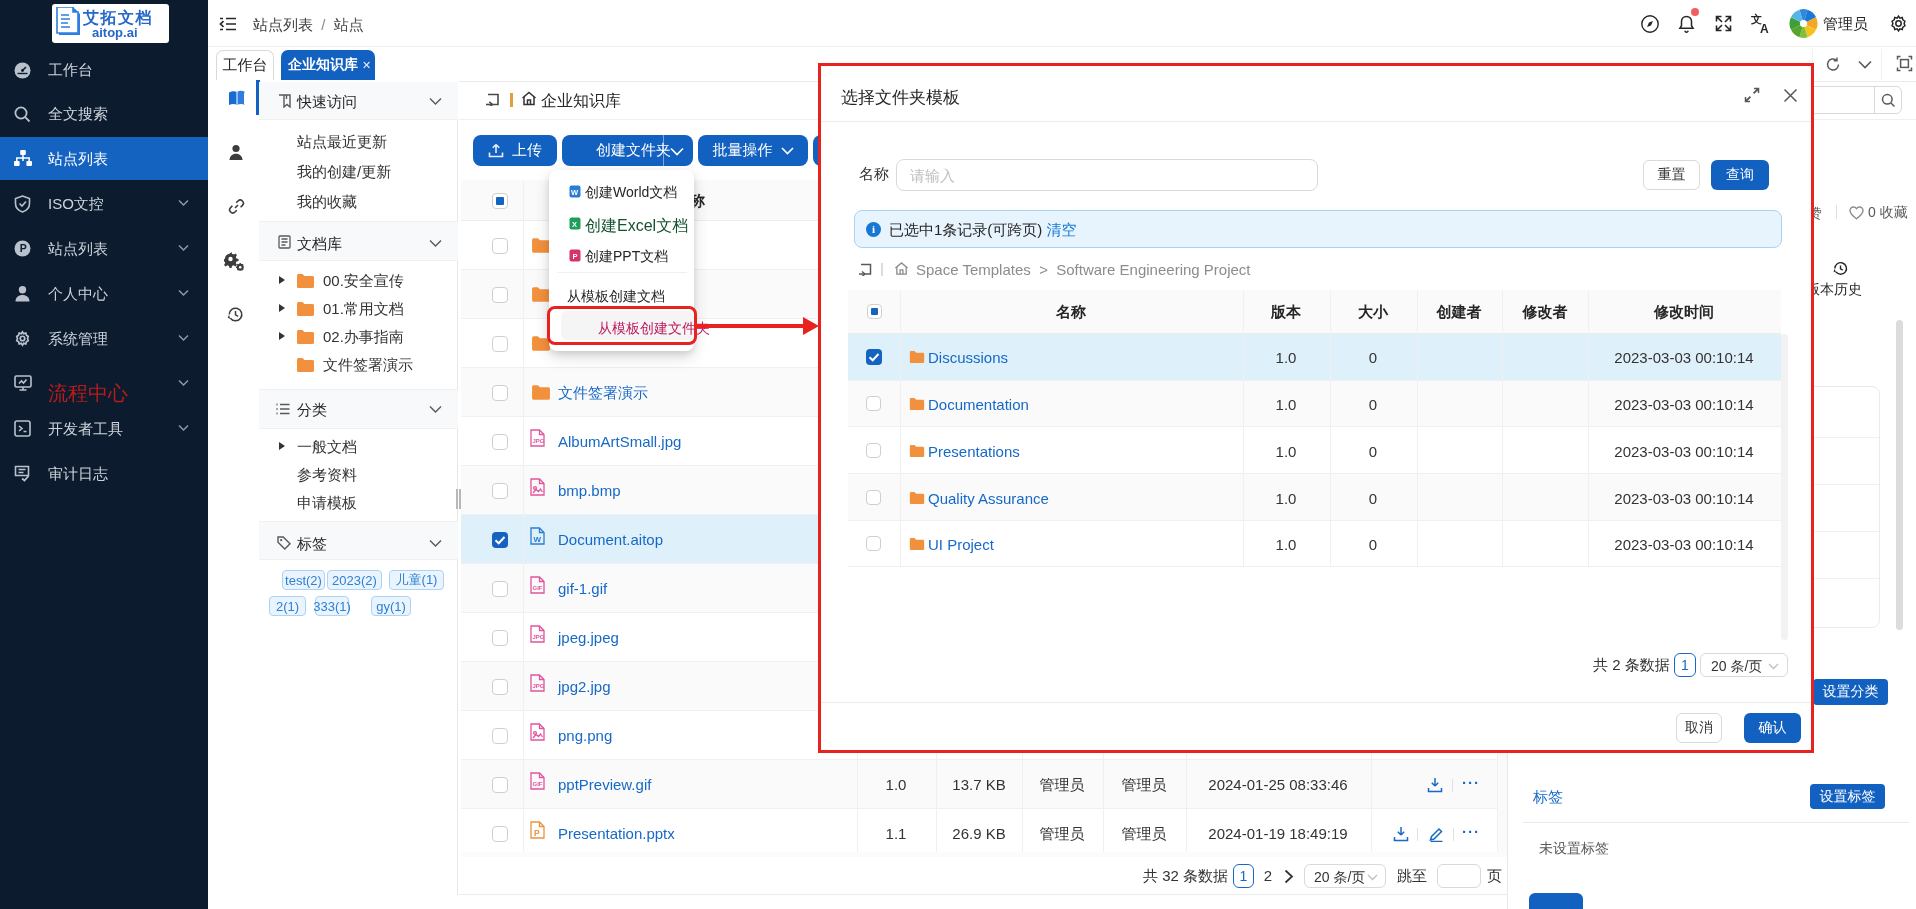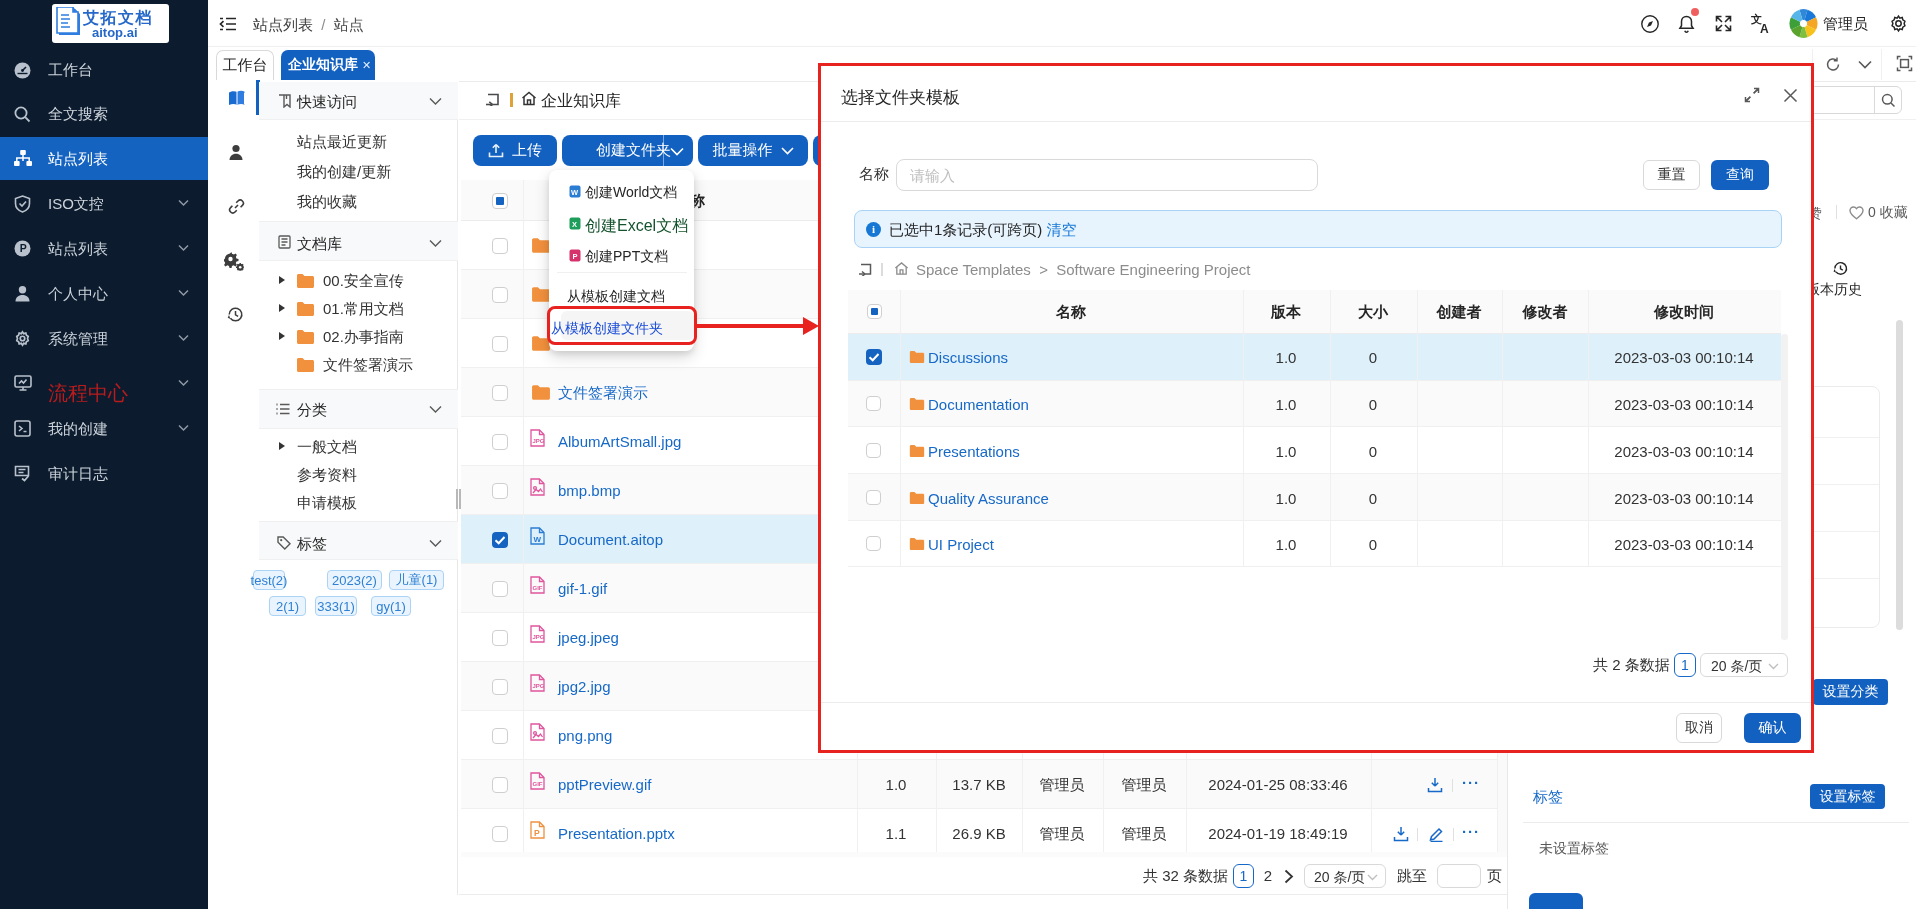--- a/index.html
+++ b/index.html
@@ -129,21 +129,21 @@
 <svg class="a" style="left:14px;top:375px" width="18" height="17" viewBox="0 0 18 17" fill="none" stroke="#b9c2cc" stroke-width="1.6">
     <rect x="1" y="1" width="16" height="11" rx="1.5"></rect>
     <path d="M5 8.5 7.5 6l2 2 3-3.5"></path>
     <path d="M9 12v3M5.5 15h7"></path>
   </svg>
 <div class="a" style="left:48px;top:380px;font-size:20px;color:#b91c1c">流程中心</div>
 <svg class="a" style="left:14px;top:420px" width="17" height="17" viewBox="0 0 17 17" fill="none" stroke="#b9c2cc" stroke-width="1.6">
     <rect x="1" y="1" width="15" height="15" rx="2"></rect>
     <path d="M5 6l3 2.5L5 11M9.5 11.5h3"></path>
   </svg>
-<div class="a" style="left:48px;top:420px;font-size:15px;color:#ccd3da">我的创建</div>
+<div class="a" style="left:48px;top:420px;font-size:15px;color:#ccd3da">开发者工具</div>
 <svg class="a" style="left:14px;top:465px" width="16" height="17" viewBox="0 0 16 17" fill="none" stroke="#b9c2cc" stroke-width="1.6">
     <path d="M1.5 1.5h13v9h-13z"></path>
     <path d="M4.5 4.5h7M4.5 7.5h5"></path>
     <path d="M8 13.5l2.5 2 4-4.5" stroke-width="1.8"></path>
   </svg>
 <div class="a" style="left:48px;top:465px;font-size:15px;color:#ccd3da">审计日志</div>
 <svg class="a" style="left:178px;top:199px" width="11" height="8" viewBox="0 0 11 8" fill="none" stroke="#8f99a5" stroke-width="1.5">
     <path d="M1 1.5 5.5 6 10 1.5"></path>
   </svg>
 <svg class="a" style="left:178px;top:244px" width="11" height="8" viewBox="0 0 11 8" fill="none" stroke="#8f99a5" stroke-width="1.5">
@@ -254,25 +254,25 @@
 
 <div class="a" style="left:259px;top:521px;width:199px;height:39px;background:#f8f9fa;border-top:1px solid #f0f0f0;border-bottom:1px solid #f0f0f0"></div>
 <svg class="a" style="left:277px;top:536px" width="14" height="14" viewBox="0 0 14 14" fill="none" stroke="#595959" stroke-width="1.4">
     <path d="M1 1h5.2L13 7.8 7.8 13 1 6.2z"></path>
     <circle cx="4.2" cy="4.2" r="1.1" fill="#595959" stroke="none"></circle>
   </svg>
 <div class="a" style="left:297px;top:535px;font-size:15px;color:#262626">标签</div>
 <svg class="a" style="left:429px;top:539px" width="13" height="9" viewBox="0 0 13 9" fill="none" stroke="#595959" stroke-width="1.4">
     <path d="M1 1.5 6.5 7 12 1.5"></path>
   </svg>
-<div class="chip" style="left:253px;top:570px;width:32px;height:20px">test(2)</div>
+<div class="chip" style="left:282px;top:570px;width:43px;height:20px">test(2)</div>
 <div class="chip" style="left:327px;top:570px;width:55px;height:20px">2023(2)</div>
 <div class="chip" style="left:389px;top:570px;width:55px;height:20px">儿童(1)</div>
 <div class="chip" style="left:269px;top:596px;width:37px;height:20px">2(1)</div>
-<div class="chip" style="left:315px;top:596px;width:42px;height:20px">333(1)</div>
+<div class="chip" style="left:315px;top:596px;width:34px;height:20px">333(1)</div>
 <div class="chip" style="left:371px;top:596px;width:40px;height:20px">gy(1)</div>
 <div class="a" style="left:456px;top:489px;width:8px;height:20px;background:#fff;display:flex;justify-content:space-between">
     <i style="width:1.5px;background:#b8b8b8"></i>
     <i style="width:1.5px;background:#b8b8b8"></i>
     <i style="width:1.5px;background:#b8b8b8"></i>
   </div>
 
 <div class="a" style="left:459px;top:81px;width:1457px;height:1px;background:#ebebeb"></div>
 <div class="a" style="left:459px;top:82px;width:1048px;height:38px;background:#fff;border-bottom:1px solid #f0f0f0"></div>
 <svg class="a" style="left:485px;top:92px" width="14" height="14" viewBox="0 0 14 14" fill="none" stroke="#4a4a4a" stroke-width="1.6">
@@ -514,21 +514,21 @@
   </svg>
 <div class="a" style="left:585px;top:216px;font-size:16px;color:#14532d;z-index:41">创建Excel文档</div>
 <svg class="a" style="left:569px;top:249px;z-index:41" width="12" height="13" viewBox="0 0 12 13">
     <rect x="0.5" y="0.5" width="11" height="12" rx="2" fill="#d6336c"></rect>
     <text x="3.4" y="9.8" font-size="7.5" fill="#fff" font-weight="bold">P</text>
   </svg>
 <div class="a" style="left:585px;top:248px;font-size:14px;color:#262626;z-index:41">创建PPT文档</div>
 <div class="a" style="left:557px;top:272px;width:130px;height:1px;background:#f0f0f0;z-index:41"></div>
 <div class="a" style="left:567px;top:288px;font-size:14px;color:#262626;z-index:41">从模板创建文档</div>
 <div class="a" style="left:561px;top:311px;width:133px;height:29px;background:#f5f5f5;border-radius:6px;z-index:41"></div>
-<div class="a" style="left:551px;top:320px;font-size:14px;color:#1d4ed8;z-index:42">从模板创建文件夹</div>
+<div class="a" style="left:598px;top:320px;font-size:14px;color:#be185d;z-index:42">从模板创建文件夹</div>
 
 <div id="modal" class="a" style="left:821px;top:66px;width:991px;height:686px;background:#fff;border-radius:4px;z-index:50"></div>
 <div class="a" style="left:841px;top:86px;font-size:17px;color:#262626;font-weight:500;z-index:51">选择文件夹模板</div>
 <svg class="a" style="left:1744px;top:87px;z-index:51" width="16" height="16" viewBox="0 0 16 16" fill="none" stroke="#595959" stroke-width="1.5">
     <path d="M10 1.5h4.5V6M6 14.5H1.5V10M14.5 1.5 9.7 6.3M1.5 14.5 6.3 9.7M10 6h.01M1.5 10h.01"></path>
     <path d="M14.5 1.5 9.7 6.3M1.5 14.5l4.8-4.8"></path>
   </svg>
 <svg class="a" style="left:1783px;top:88px;z-index:51" width="15" height="15" viewBox="0 0 15 15" fill="none" stroke="#595959" stroke-width="1.5">
     <path d="M1.5 1.5 13.5 13.5M13.5 1.5 1.5 13.5"></path>
   </svg>

